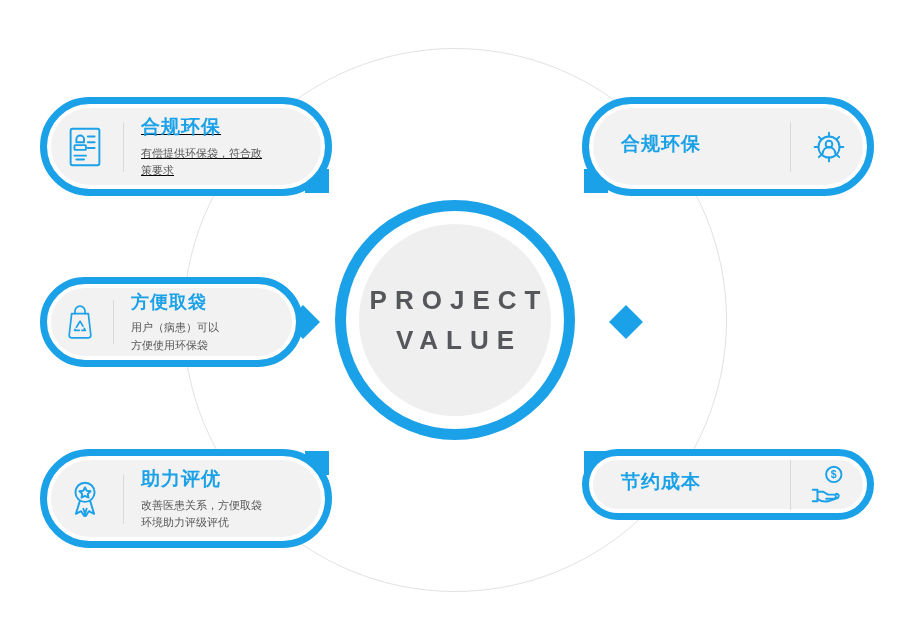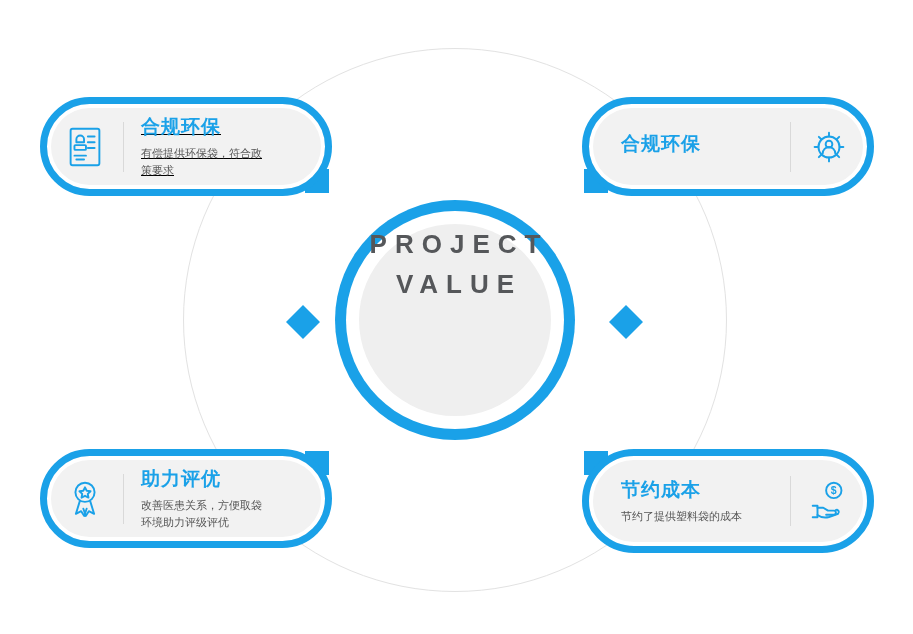--- a/index.html
+++ b/index.html
@@ -13,42 +13,42 @@
   *{box-sizing:border-box;margin:0;padding:0;}
   body{font-family:"Liberation Sans","DejaVu Sans",sans-serif;background:#fff;}
   .stage{position:relative;width:913px;height:634px;background:#fff;overflow:hidden;}
 
   
   .ring{position:absolute;left:183px;top:48px;width:544px;height:544px;border:1px solid var(--ring);border-radius:50%;z-index:0;}
 
   
   .center{position:absolute;left:335px;top:200px;width:240px;height:240px;border-radius:50%;background:var(--blue);z-index:1;}
   .center-white{position:absolute;inset:11px;border-radius:50%;background:#fff;}
-  .center-gray{position:absolute;inset:24px;border-radius:50%;background:#efefef;display:flex;flex-direction:column;align-items:center;}
+  .center-gray{position:absolute;inset:24px;border-radius:50%;background:#efefef;display:flex;flex-direction:column;align-items:center;justify-content:center;}
   .center-line{font-size:26px;font-weight:700;color:var(--center-text);letter-spacing:8px;text-indent:8px;line-height:1.55;}
 
   
   .tip{position:absolute;width:24px;height:24px;background:var(--blue);z-index:2;}
   .t1{left:305px;top:169px;}
   .t2{left:291px;top:310px;transform:rotate(45deg);}
   .t3{left:305px;top:451px;}
   .t4{left:584px;top:169px;}
   .t5{left:614px;top:310px;transform:rotate(45deg);}
   .t6{left:584px;top:451px;}
 
   
   .card{position:absolute;display:flex;align-items:center;background:var(--pill-bg);
         border:7px solid var(--blue);border-radius:70px;z-index:3;
         box-shadow:inset 0 0 0 4px #fff;}
   .c1{left:40px;top:97px;width:292px;height:99px;text-decoration:underline;}
   .c2{left:40px;top:277px;width:263px;height:90px;}
   .c3{left:40px;top:449px;width:292px;height:99px;}
   .c4{left:582px;top:97px;width:292px;height:99px;}
   .c5{left:626px;top:277px;width:250px;height:90px;}
-  .c6{left:582px;top:449px;width:292px;height:104px;}
+  .c6{left:582px;top:449px;width:292px;height:71px;}
 
   .icon-wrap{width:76px;display:flex;align-items:center;justify-content:center;flex:0 0 auto;}
   .small .icon-wrap{width:66px;}
   .icon-wrap svg{width:46px;height:46px;stroke:var(--blue);fill:none;stroke-width:2;stroke-linecap:round;stroke-linejoin:round;}
   .small .icon-wrap svg{width:40px;height:40px;}
   .divider{width:1px;height:50px;background:var(--divider);flex:0 0 auto;}
   .small .divider{height:44px;}
   .text{padding-left:17px;padding-right:8px;}
   .card.right .text{flex:1;padding-left:32px;padding-right:6px;}
   .title{font-size:19px;font-weight:700;color:var(--blue);letter-spacing:1px;margin-bottom:5px;}
@@ -91,20 +91,35 @@
       </svg>
     </div>
     <div class="divider"></div>
     <div class="text">
       <div class="title">合规环保</div>
       <div class="body">有偿提供环保袋，符合政
 策要求</div>
     </div>
   </div>
 
+  <div class="card left small c2">
+    <div class="icon-wrap">
+      <svg viewBox="0 0 48 48">
+        <path d="M14 14 L11 40 a3 3 0 0 0 3 3 h20 a3 3 0 0 0 3 -3 L34 14 z"></path>
+        <path d="M18 14 v-3 a6 6 0 0 1 12 0 v3"></path>
+        <path d="M24 23 l6.5 11 h-13 z" stroke-dasharray="7 3"></path>
+      </svg>
+    </div>
+    <div class="divider"></div>
+    <div class="text">
+      <div class="title">方便取袋</div>
+      <div class="body">用户（病患）可以
+方便使用环保袋</div>
+    </div>
+  </div>
 
   <div class="card left c3">
     <div class="icon-wrap">
       <svg viewBox="0 0 48 48">
         <circle cx="24" cy="17" r="10"></circle>
         <polygon points="24,11.8 25.8,15.4 29.8,15.9 26.9,18.7 27.6,22.6 24,20.7 20.4,22.6 21.1,18.7 18.2,15.9 22.2,15.4"></polygon>
         <path d="M18.5 26.5 L14.5 39.5 l5.5 -2.8 l3.2 5 l2.5 -7.5"></path>
         <path d="M29.5 26.5 L33.5 39.5 l-5.5 -2.8 l-3.2 5 l-2.5 -7.5"></path>
       </svg>
     </div>
@@ -135,21 +150,20 @@
         <circle cx="24" cy="21" r="3.5"></circle>
         <path d="M17.5 30.5 a6.5 6.5 0 0 1 13 0"></path>
       </svg>
     </div>
   </div>
 
 
   <div class="card right c6">
     <div class="text">
       <div class="title">节约成本</div>
-      <div class="body">节约了提供塑料袋的成本</div>
     </div>
     <div class="divider"></div>
     <div class="icon-wrap">
       <svg viewBox="0 0 48 48">
         <circle cx="29" cy="13" r="8"></circle>
         <text x="29" y="17" stroke="none" fill="#1aa1e8" font-size="11" font-weight="bold" text-anchor="middle" font-family="Liberation Sans, sans-serif">$</text>
         <path d="M7 29 h5 v12 h-5"></path>
         <path d="M12 31 h6 l5 3 h6 a2.2 2.2 0 0 1 0 4.4 h-8"></path>
         <path d="M12 38.5 c4 3 8 3.2 12 2.2 l9.5 -3.4 a2.3 2.3 0 0 0 -2.5 -3.8"></path>
       </svg>

